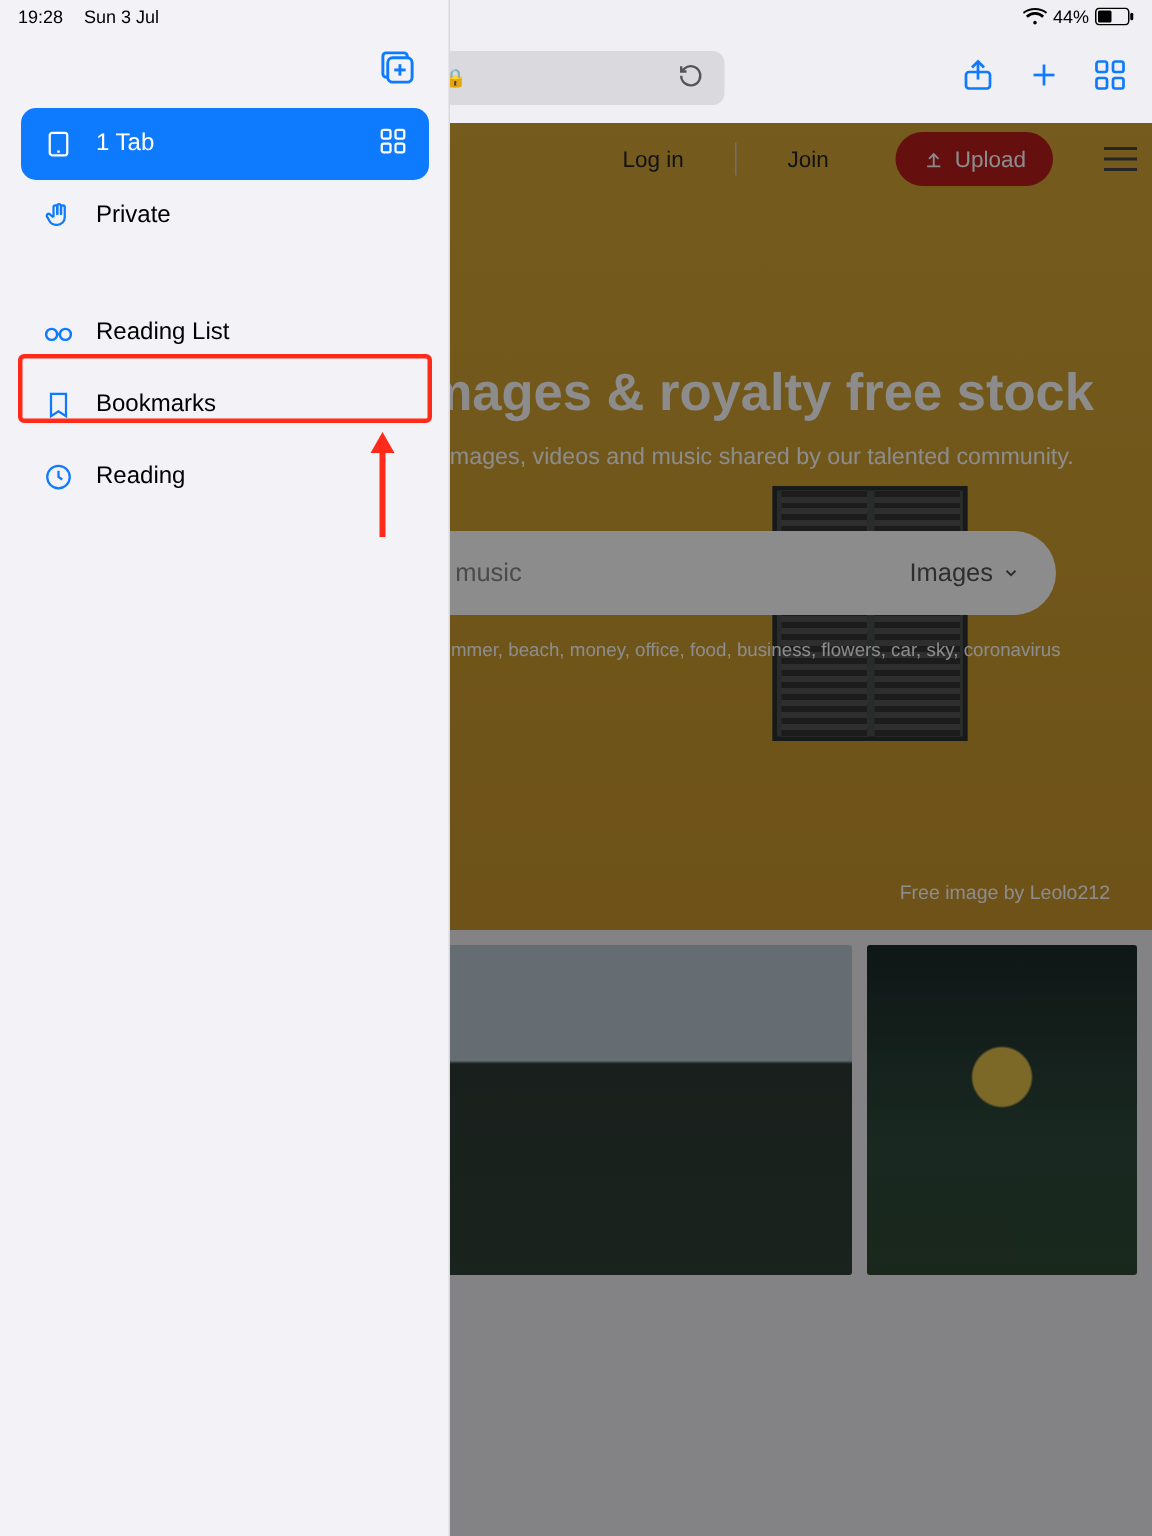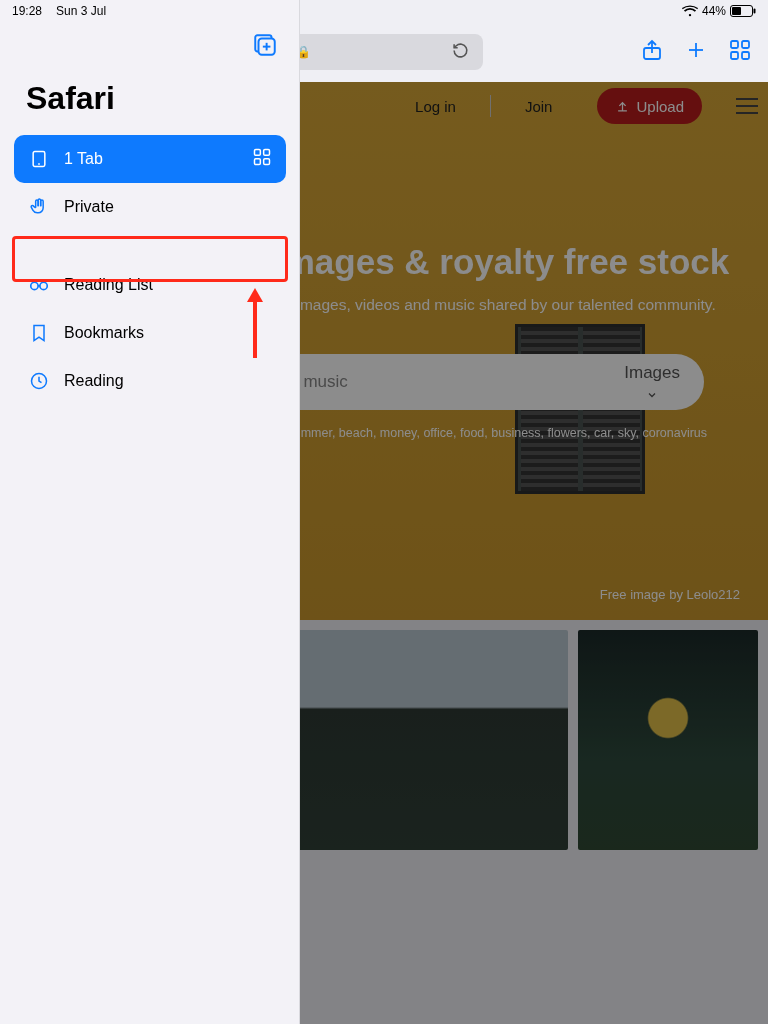--- a/index.html
+++ b/index.html
@@ -39,21 +39,21 @@
   .shutters::before,.shutters::after{content:"";position:absolute;top:0;bottom:0;width:46%;
     background:repeating-linear-gradient(#333 0 4px,#555 4px 8px);}
   .shutters::before{left:2%;} .shutters::after{right:2%;}
   .hero-inner { position:relative; z-index:2; color:#fff; text-align:center;
     padding-top:160px; }
   .hero h1 { font-size:35px; font-weight:800; }
   .hero p  { margin-top:14px; font-size:15.5px; }
   .search-field { margin:40px auto 0; width:640px; height:56px; background:#fff;
     border-radius:28px; display:flex; align-items:center; padding:0 24px;
     color:#888; font-size:17px; }
-  .search-field .dd { margin-left:auto; color:#555; display:flex; gap:6px; align-items:center;flex-direction:column;}
+  .search-field .dd { margin-left:auto; color:#555; display:flex; gap:6px; align-items:center;}
   .tags { margin-top:16px; font-size:12.5px; color:#fff; }
   .credit { position:absolute; right:28px; bottom:18px; color:#fff; font-size:13px; }
 
   .topnav { position:absolute; top:82px; right:10px; height:48px;
     display:flex; align-items:center; gap:34px; z-index:4; }
   .topnav a { font-size:15px; color:#222; text-decoration:none; }
   .sep { width:1px; height:22px; background:#ccc; }
   .upload-btn { background:#b91c1c; color:#fff; border:none; border-radius:22px;
     height:36px; padding:0 18px; display:flex; align-items:center; gap:6px; font-size:15px;margin-left:11px;}
   .burger { width:22px; height:16px; display:flex; flex-direction:column;
@@ -198,21 +198,20 @@
   <div class="sb-top">
     <span>
       <svg width="26" height="26" viewBox="0 0 24 24" fill="none" stroke="currentColor" stroke-width="1.8">
           <rect x="6" y="6" width="15" height="15" rx="3"></rect>
           <path d="M6 18H5a2 2 0 0 1-2-2V5a2 2 0 0 1 2-2h11a2 2 0 0 1 2 2v1"></path>
           <line x1="13.5" y1="10" x2="13.5" y2="17"></line>
           <line x1="10" y1="13.5" x2="17" y2="13.5"></line>
         </svg>
     </span>
   </div>
-  <div class="sb-title">Safari</div>
 
   <div class="sb-group">
     <div class="sb-row active">
       <span class="ic">
         <svg width="20" height="20" viewBox="0 0 24 24" fill="none" stroke="currentColor" stroke-width="1.8">
             <rect x="5" y="3" width="14" height="18" rx="2"></rect>
             <line x1="11" y1="18" x2="13" y2="18"></line>
           </svg>
       </span>
       <span>1 Tab</span>

